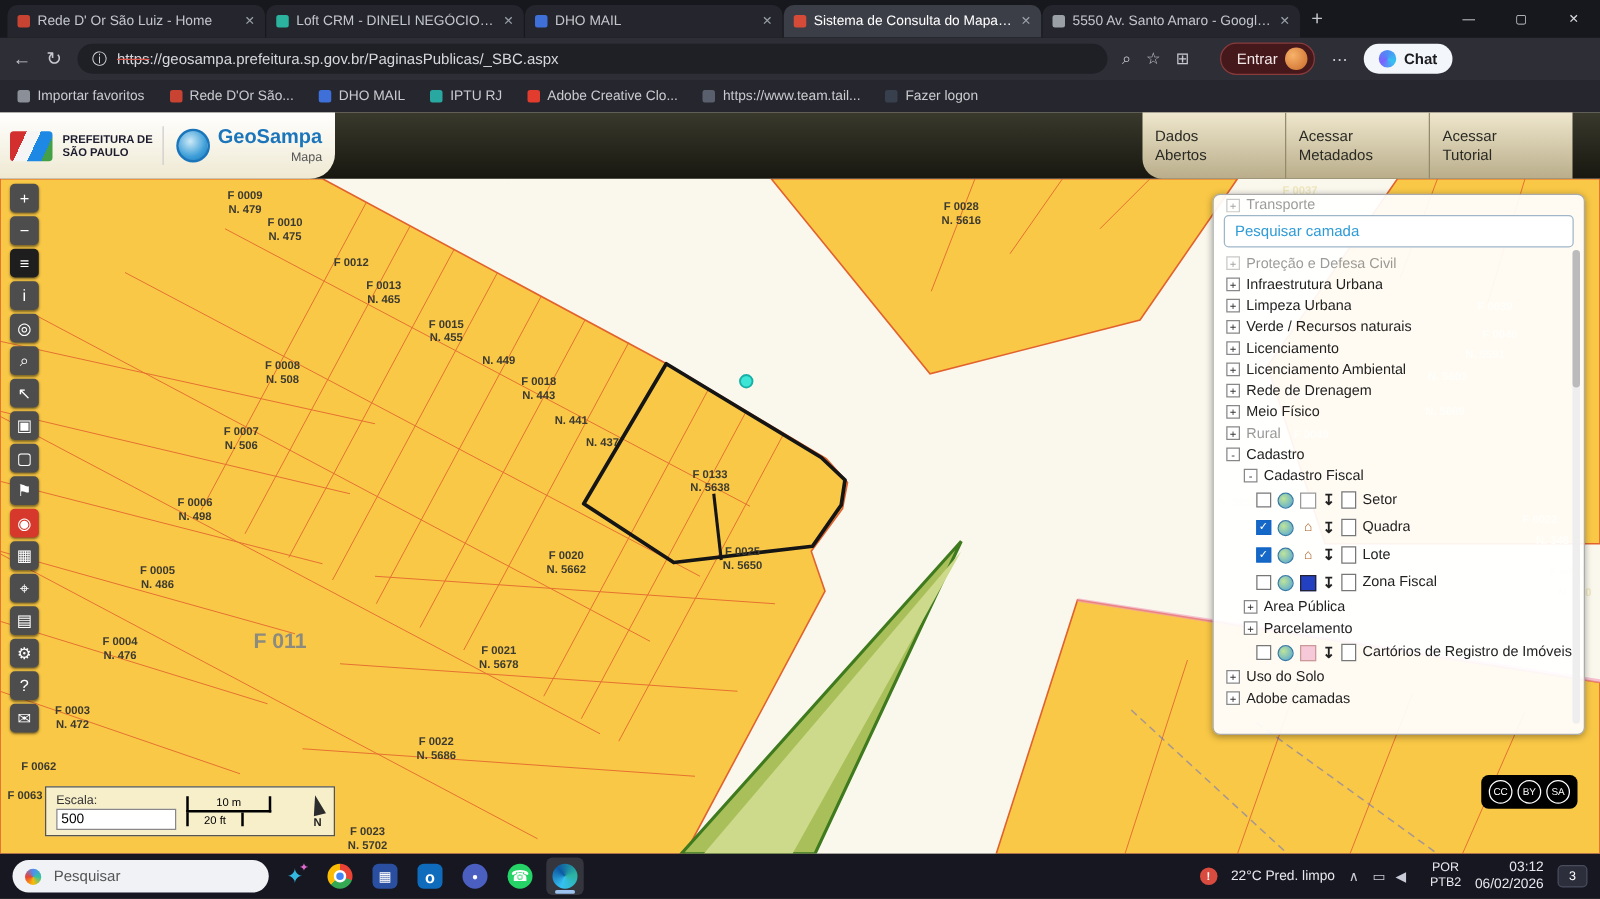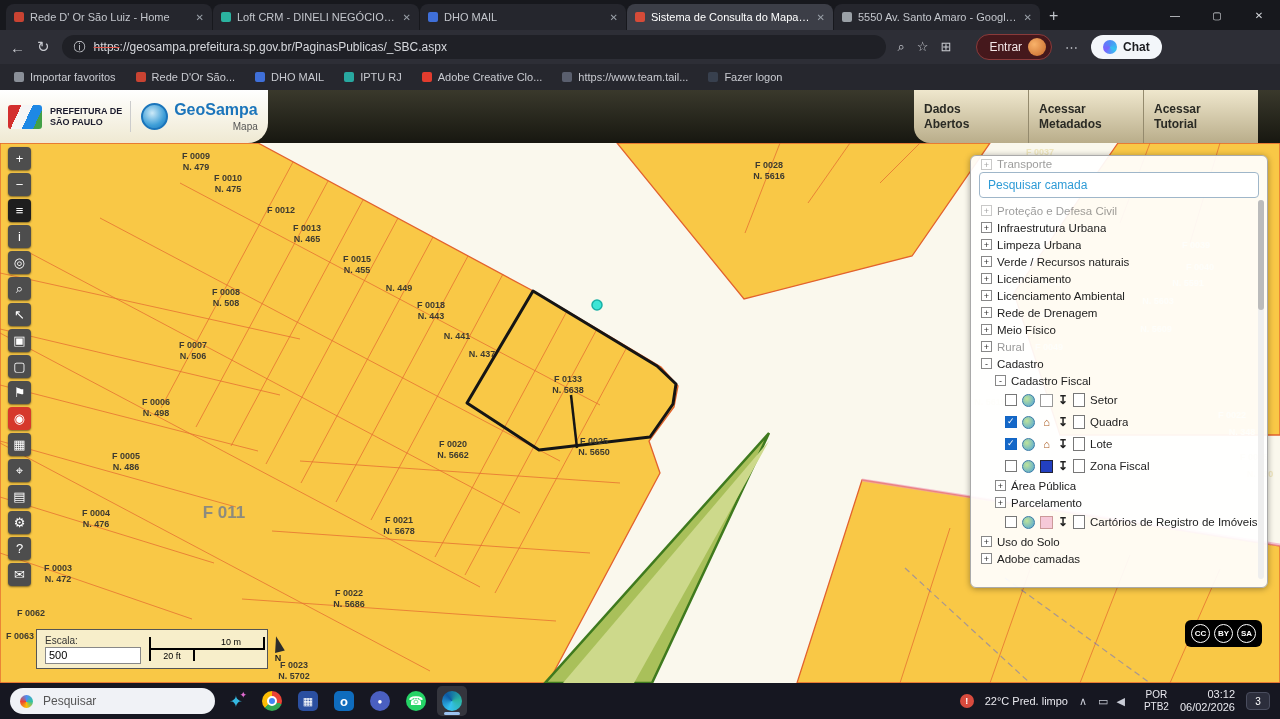--- a/index.html
+++ b/index.html
@@ -49,51 +49,51 @@
   .geo-globe{width:27px;height:27px;border-radius:50%;flex:none;border:2px solid #1b75bb;box-sizing:border-box;
     background:radial-gradient(circle at 40% 35%,#cdeaf8,#3f9fd8 60%,#1b75bb);}
   .geo-name{color:#1b75bb;font-weight:bold;font-size:16px;line-height:1;}
   .geo-sub{font-size:10px;color:#555;text-align:right;margin-top:2px;}
   .geo-title{position:absolute;left:280px;right:360px;top:0;height:53px;display:flex;align-items:center;
     justify-content:center;color:#fff;font-size:19px;font-weight:600;letter-spacing:.3px;z-index:2;
     text-shadow:0 1px 2px rgba(0,0,0,.6);}
   .geo-nav{position:absolute;right:22px;top:0;height:53px;display:flex;z-index:3;
     background:linear-gradient(#efe7cd,#b9ad8a);border-radius:0 0 0 16px;overflow:hidden;}
   .nav-btn{width:94px;display:flex;flex-direction:column;justify-content:center;padding:0 10px;
-    font-size:12px;font-weight:bold;color:#2a2a24;border-left:1px solid #948a6d;line-height:1.2;}
+    font-size:12px;font-weight:normal;color:#2a2a24;border-left:1px solid #948a6d;line-height:1.2;}
   .nav-btn:first-child{border-left:none;}
   
   .map{position:absolute;top:53px;left:0;right:0;bottom:0;overflow:hidden;}
   .map svg{position:absolute;inset:0;}
   .mlabel{font-weight:bold;}
   .mlabel.dark{font-size:9px;fill:#3d3a30;}
   .mlabel.wm{font-size:17px;fill:#8d8b7e;}
   .mlabel.pale{font-size:9px;fill:#efe6bd;}
   .map-toolbar{position:absolute;left:8px;top:4px;display:flex;flex-direction:column;gap:3px;z-index:5;}
   .tool{width:23px;height:23px;background:#4d4d4d;border-radius:4px;color:#fff;display:flex;align-items:center;
     justify-content:center;font-size:13px;box-shadow:0 1px 2px rgba(0,0,0,.5);}
   .tool.dark{background:#1e1e1e;}
   .tool.red{background:#d6382b;}
   .scale-box{position:absolute;left:36px;bottom:14px;width:232px;height:40px;background:rgba(247,240,210,.95);
     border:1px solid #555;display:flex;align-items:center;padding:2px 8px;gap:8px;box-sizing:border-box;z-index:5;}
   .scale-left{display:flex;flex-direction:column;gap:1px;}
   .scale-left label{font-size:10px;color:#333;}
   .scale-left input{width:88px;height:15px;font-size:11px;border:1px solid #888;padding:0 3px;}
   .sbar{font-size:9px;color:#000;}
   .sb-m{width:64px;border-bottom:2px solid #000;border-right:2px solid #000;border-left:2px solid #000;
-    text-align:center;padding-bottom:1px;padding-left:48px;}
+    text-align:center;padding-bottom:1px;}
   .sb-ft{width:42px;border-right:2px solid #000;border-left:2px solid #000;text-align:center;padding-top:1px;}
   .north{margin-left:auto;display:flex;flex-direction:column;align-items:center;gap:1px;}
   .needle{width:0;height:0;border-left:5px solid transparent;border-right:5px solid transparent;
     border-bottom:16px solid #2c2c2c;transform:rotate(-14deg);}
   .north span{font-size:9px;font-weight:bold;color:#222;}
   .coords{position:absolute;right:18px;bottom:7px;width:198px;height:21px;background:#fff;border:1px solid #888;
     border-radius:3px;font-size:12px;color:#222;display:flex;align-items:center;justify-content:center;z-index:5;}
   .cc{position:absolute;right:18px;bottom:36px;background:#000;border-radius:6px;padding:4px 6px;display:flex;gap:4px;z-index:5;}
-  .cc span{width:19px;height:19px;border:1.5px solid #fff;border-radius:50%;color:#fff;font-size:8px;font-weight:bold;
+  .cc span{width:19px;height:19px;border:1.5px solid #fff;border-radius:50%;color:#fff;font-size:8px;font-weight:normal;
     display:flex;align-items:center;justify-content:center;box-sizing:border-box;}
   
   .layer-panel{position:absolute;right:12px;top:12px;width:298px;height:433px;background:rgba(255,255,255,.93);
     border:1px solid #aaa;border-radius:6px;box-shadow:0 1px 6px rgba(0,0,0,.35);padding:2px 8px 4px;
     box-sizing:border-box;z-index:6;overflow:hidden;}
   .lp-search{width:100%;height:26px;border:1px solid #9fb6c9;border-radius:4px;font-size:12px;color:#1a7bc4;
     padding:0 8px;box-sizing:border-box;background:#fff;margin:2px 0 4px;}
   .lp-search::placeholder{color:#2e9bd6;}
   .row{display:flex;align-items:center;gap:5px;height:17px;font-size:11.5px;color:#222;}
   .row.layer{height:22px;}

